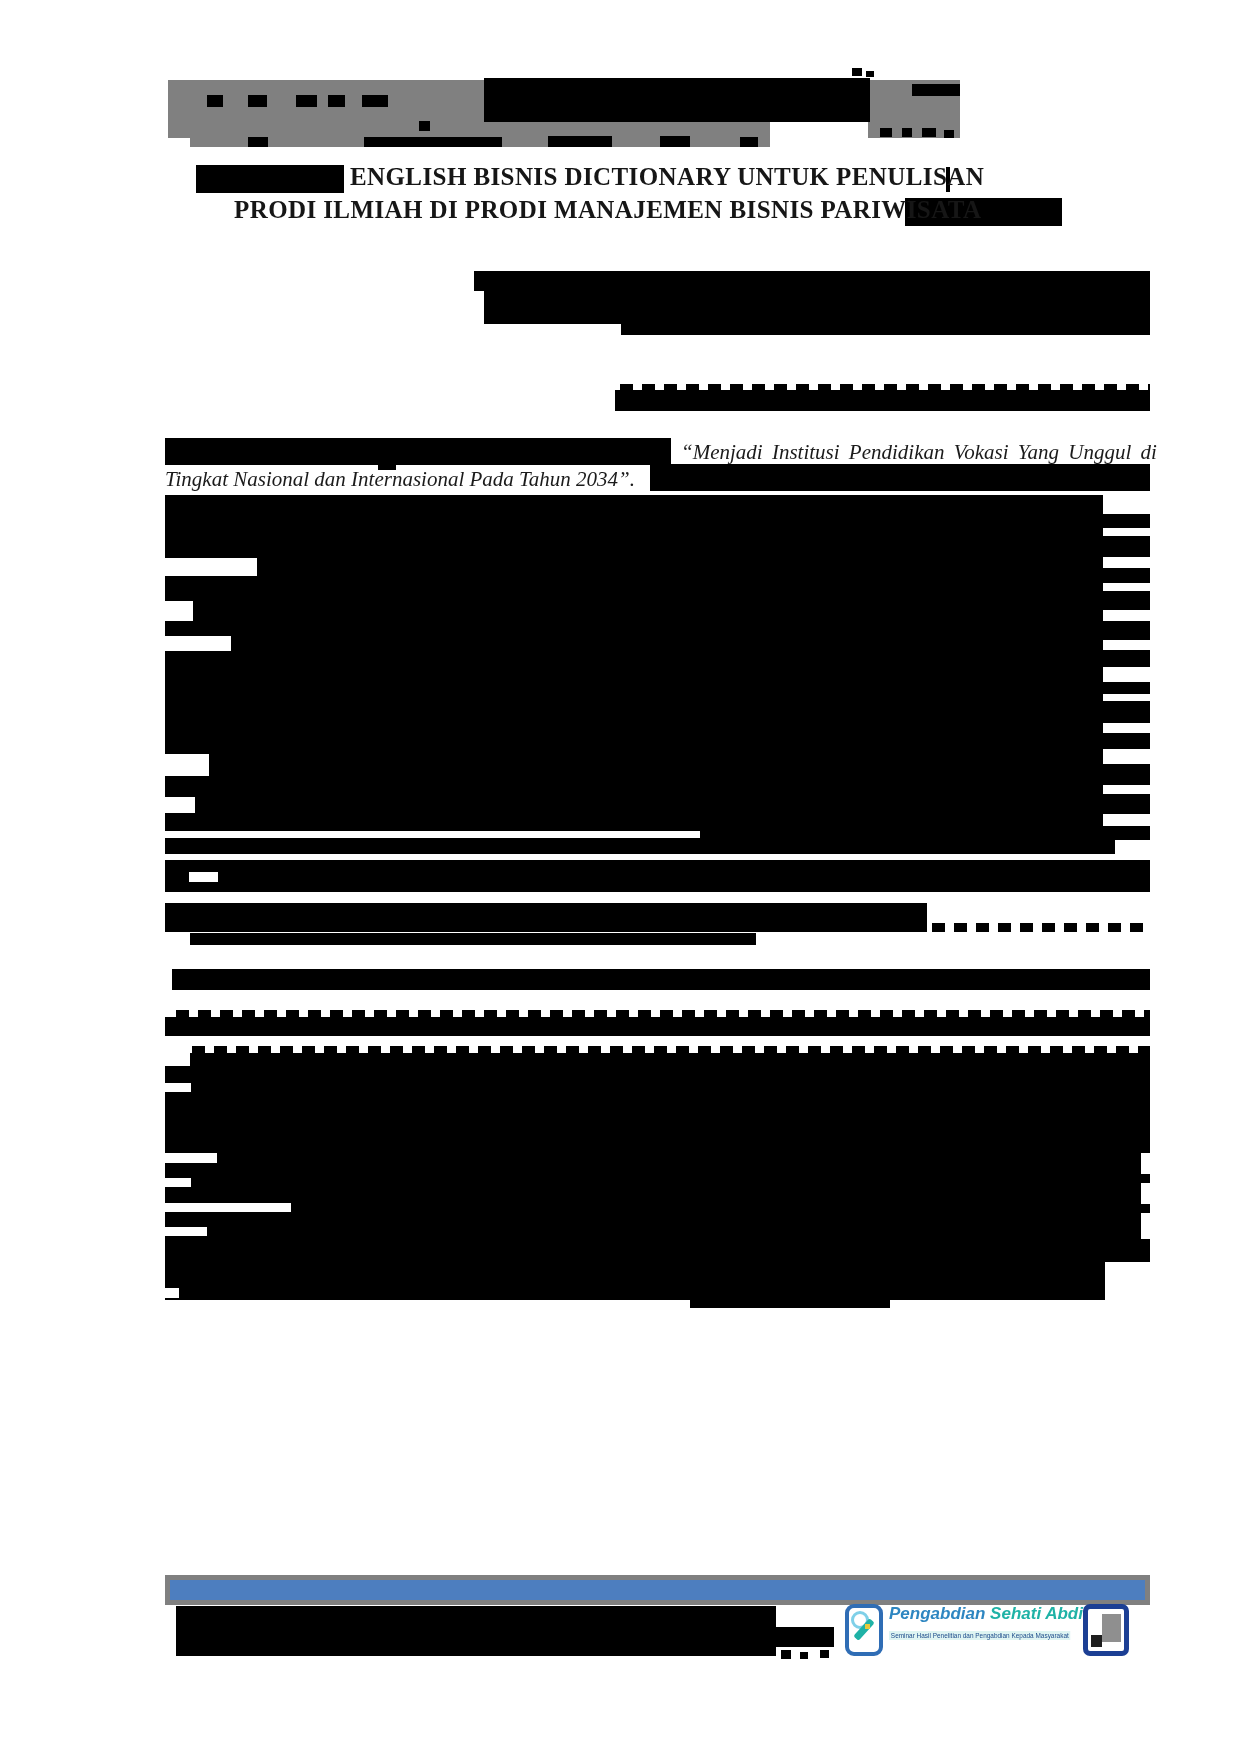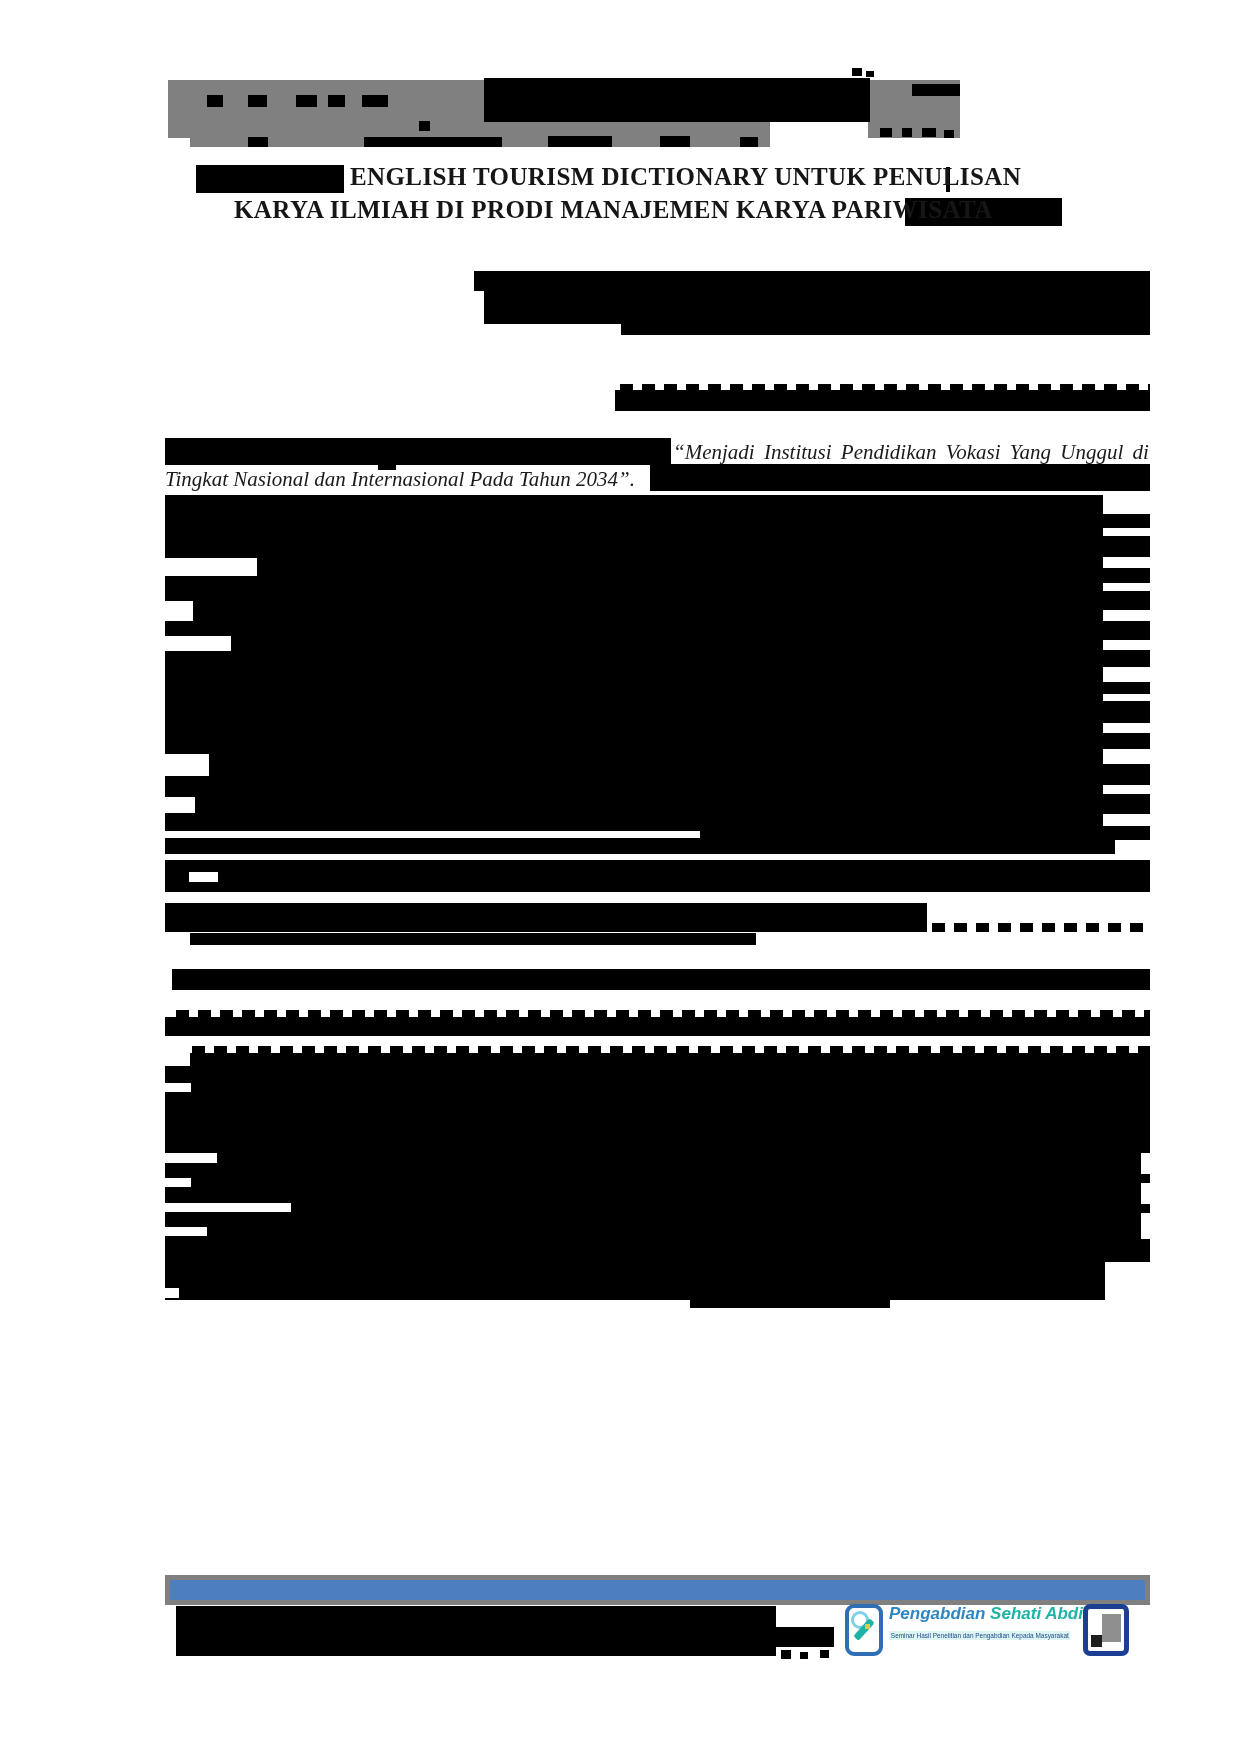--- a/index.html
+++ b/index.html
@@ -15,21 +15,21 @@
     background:repeating-linear-gradient(to right,#000 0 13px,transparent 13px 22px);
   }
   .white-notch{background:#ffffff;z-index:3;}
   .txt{position:absolute;z-index:4;color:#111111;white-space:nowrap;}
   .title-line{
     font-weight:bold;font-size:25px;letter-spacing:.4px;color:#161616;
   }
   .vision-line{
     font-style:italic;font-size:21px;color:#1b1b1b;
   }
-  .vision-wide{word-spacing:4px;}
+  .vision-wide{word-spacing:4px;margin-left:8px;}
   
   .footer-rule-blue{
     position:absolute;left:170px;top:1580px;width:975px;height:20px;
     background:#4d7ebf;z-index:2;
   }
   .footer-logo{
     position:absolute;left:845px;top:1600px;width:290px;height:60px;z-index:5;
     display:flex;align-items:flex-start;
     font-family:"Liberation Sans", sans-serif;
   }
@@ -65,22 +65,22 @@
     border:5px solid #1c3f94;border-radius:7px;background:#ffffff;flex:none;
   }
   .badge-gray{position:absolute;right:3px;top:5px;width:19px;height:28px;background:#8f8f8f;}
   .badge-black{position:absolute;left:3px;bottom:4px;width:11px;height:12px;background:#1e1e1e;}
 </style>
 </head>
 <body>
 
 <div id="stage">
 
-  <div class="txt title-line" style="left:350px;top:163px;">ENGLISH TOURISM DICTIONARY UNTUK PENULISAN</div>
-  <div class="txt title-line" style="left:234px;top:196px;">KARYA ILMIAH  DI PRODI MANAJEMEN KARYA PARIWISATA</div>
+  <div class="txt title-line" style="left:350px;top:163px;">ENGLISH BISNIS DICTIONARY UNTUK PENULISAN</div>
+  <div class="txt title-line" style="left:234px;top:196px;">PRODI ILMIAH  DI PRODI MANAJEMEN BISNIS PARIWISATA</div>
 
   <div class="txt vision-line vision-wide" style="left:673px;top:440px;">“Menjadi  Institusi  Pendidikan  Vokasi  Yang Unggul di</div>
   <div class="txt vision-line" style="left:165px;top:467px;">Tingkat Nasional dan Internasional Pada Tahun 2034”.</div>
 
   <div class="footer-rule-blue"></div>
 
   <div class="footer-logo">
     <div class="logo-icon">
       <div class="logo-icon-circle"></div>
       <div class="logo-icon-ribbon"></div>

